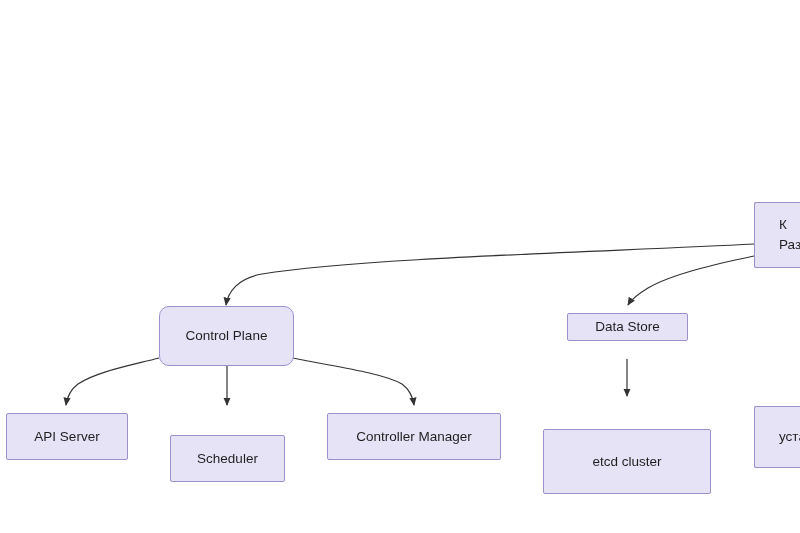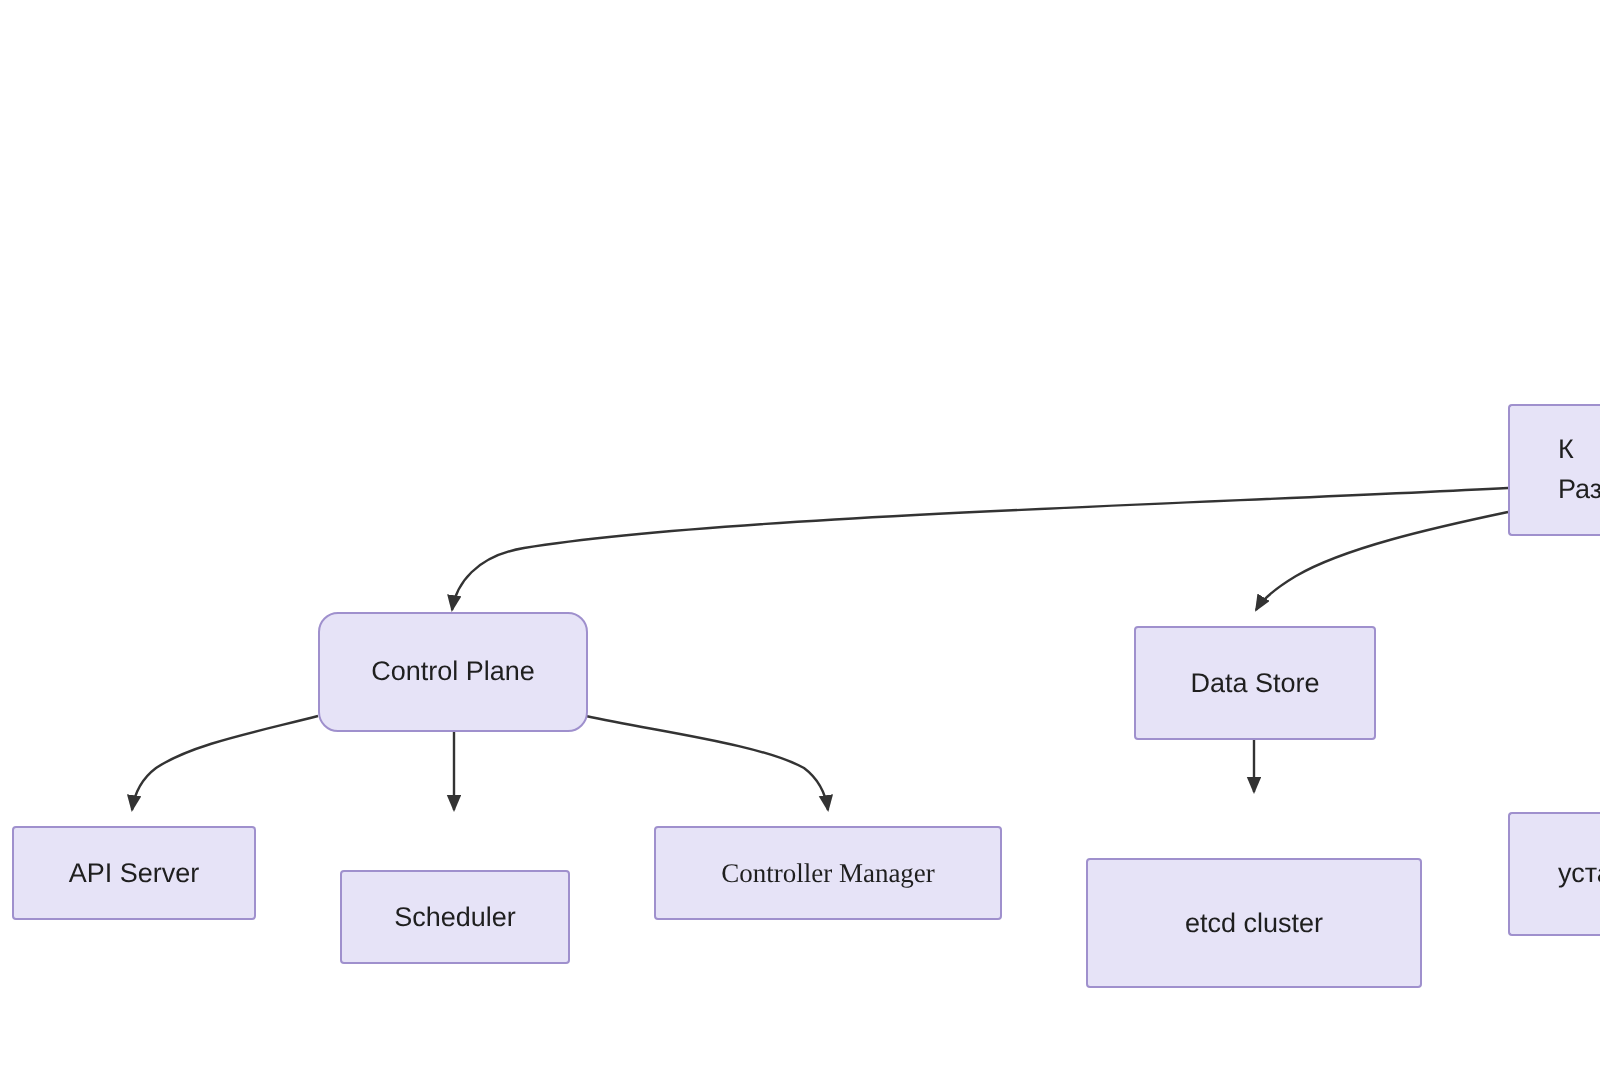--- a/index.html
+++ b/index.html
@@ -79,33 +79,33 @@
 
   <div class="node node-clipped-right" style="left:754px; top:202px; width:90px; height:66px;">
     <span class="line">К</span>
     <span class="line">Раз</span>
   </div>
 
   <div class="node" style="left:159px; top:306px; width:135px; height:60px;border-radius:10px;">
     <span class="line">Control Plane</span>
   </div>
 
-  <div class="node" style="left:567px; top:313px; width:121px; height:57px;">
+  <div class="node" style="left:567px; top:313px; width:121px; height:28px;">
     <span class="line">Data Store</span>
   </div>
 
   <div class="node" style="left:6px; top:413px; width:122px; height:47px;">
     <span class="line">API Server</span>
   </div>
 
   <div class="node" style="left:170px; top:413px; width:115px; height:47px;margin-top:22px;">
     <span class="line">Scheduler</span>
   </div>
 
-  <div class="node" style="left:327px; top:413px; width:174px; height:47px;font-family:Liberation Serif, serif;">
+  <div class="node" style="left:327px; top:413px; width:174px; height:47px;">
     <span class="line">Controller Manager</span>
   </div>
 
   <div class="node" style="left:543px; top:403px; width:168px; height:65px;margin-top:26px;">
     <span class="line">etcd cluster</span>
   </div>
 
   <div class="node node-clipped-right" style="left:754px; top:406px; width:80px; height:62px;">
     <span class="line">уста</span>
   </div>

